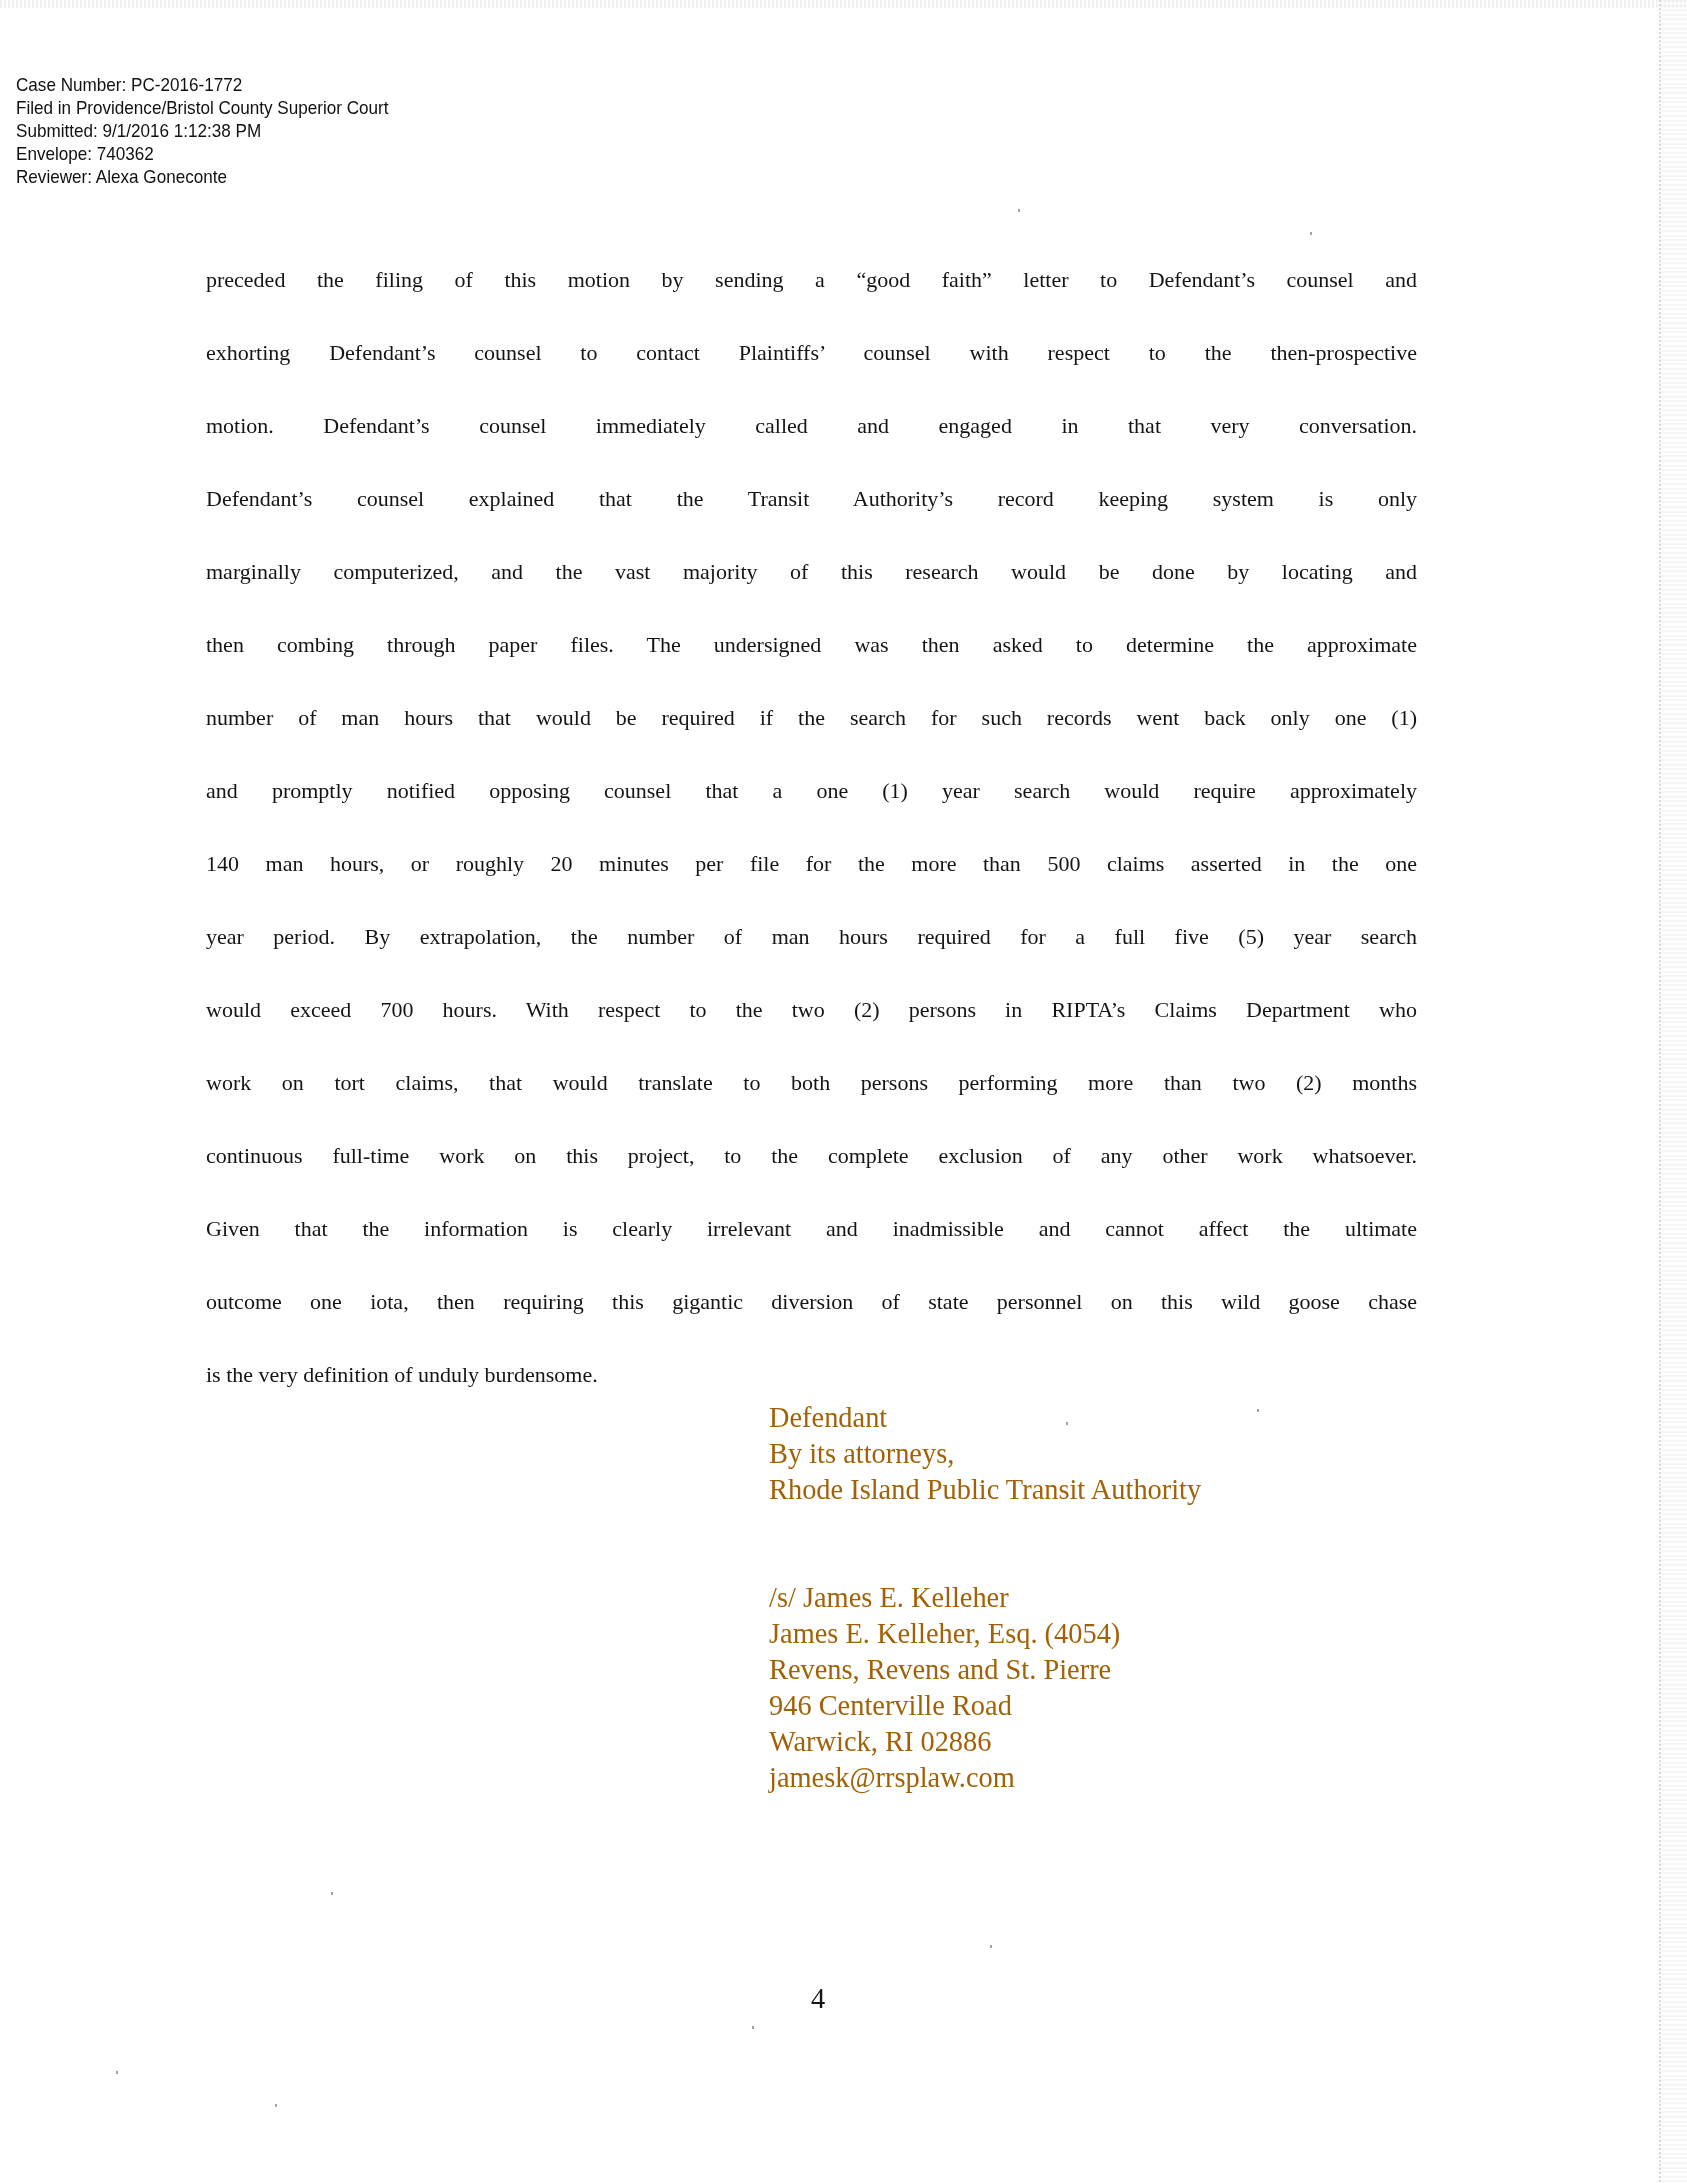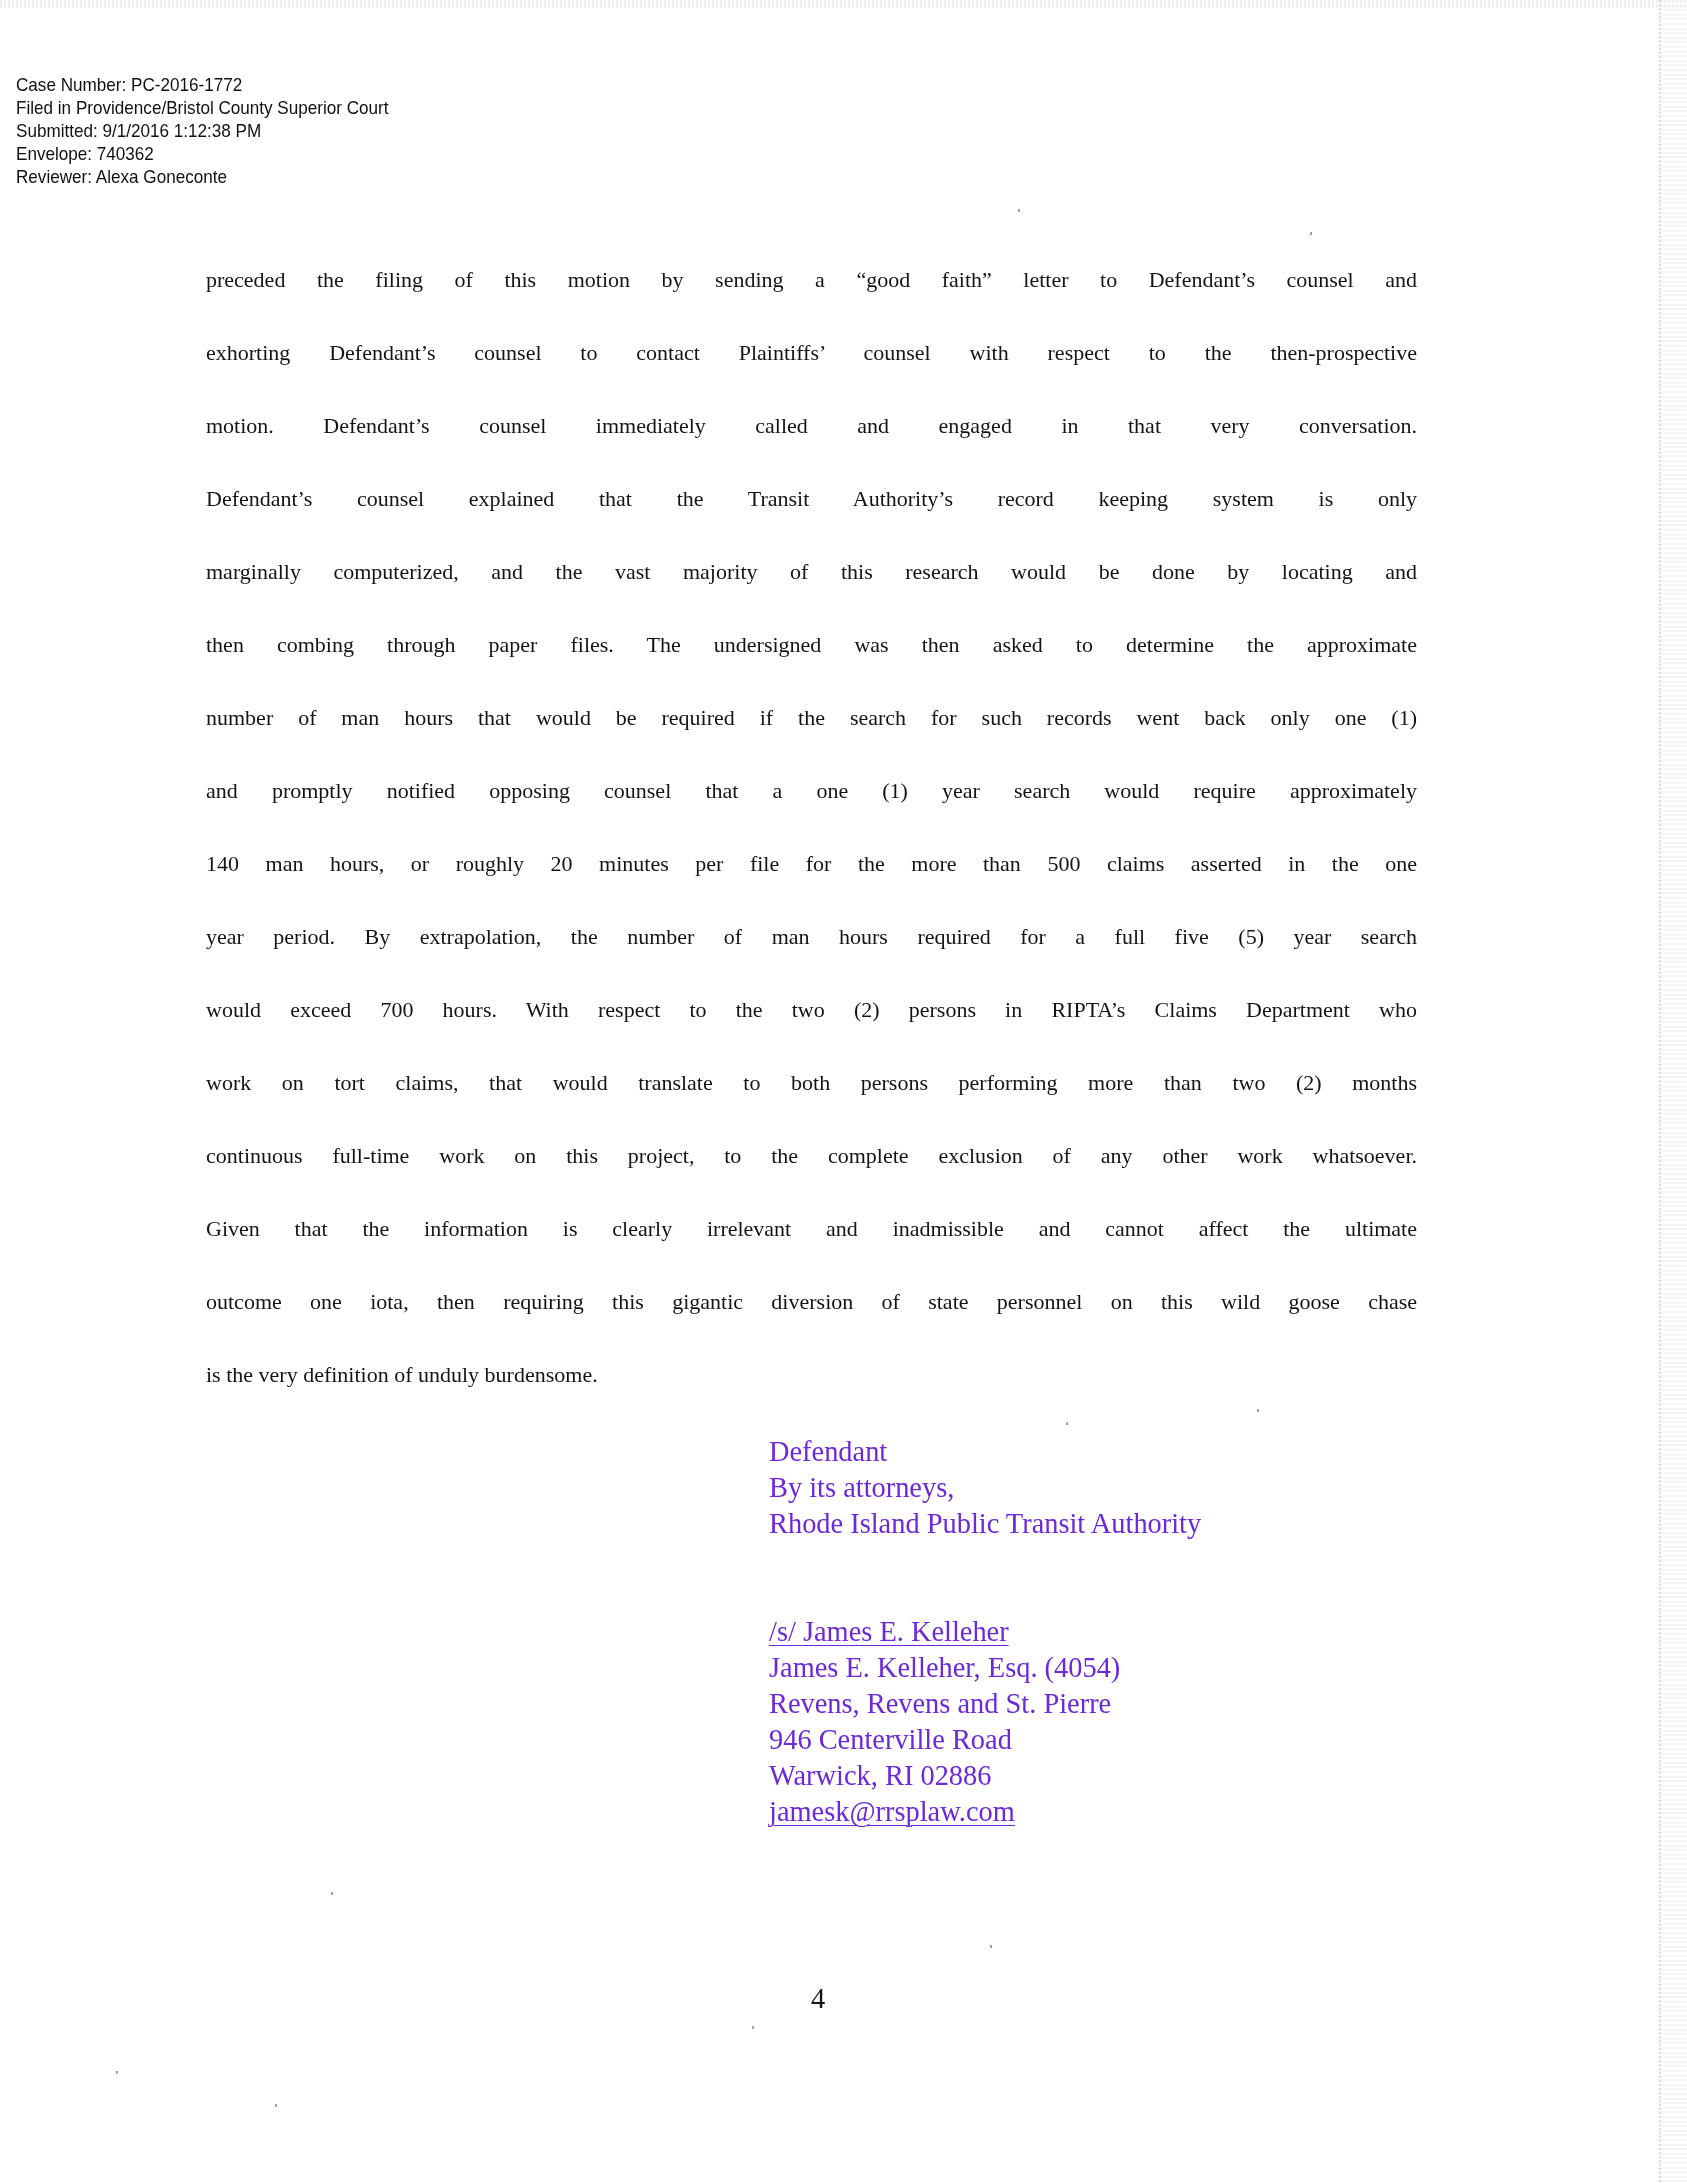--- a/index.html
+++ b/index.html
@@ -31,27 +31,27 @@
     position: absolute; left: 206px; top: 243px; width: 1211px;
     font-family: "Liberation Serif", serif;
     font-size: 22px; line-height: 73px; color: #141414;
   }
   .body-text .line {
     display: block; white-space: nowrap; text-align: justify;
     text-align-last: justify; height: 73px;
   }
   .body-text .line.last { text-align-last: left; }
   .sig {
-    position: absolute; left: 769px; top: 1434px;
+    position: absolute; left: 769px; top: 1400px;
     font-family: "Liberation Serif", serif;
-    font-size: 28.4px; line-height: 36px; color: #6d28d9;
+    font-size: 28.4px; line-height: 36px; color: #a16207;
   }
   .sig div { white-space: nowrap; }
   .sig .gap { height: 72px; }
-  .sig .u { text-decoration: underline; text-underline-offset: 4px; text-decoration-thickness: 1.3px; }
+  .sig .u { text-underline-offset: 4px; text-decoration-thickness: 1.3px; }
   .pagenum {
     position: absolute; left: 811px; top: 1983px;
     font-family: "Liberation Serif", serif; font-size: 28.4px; color: #141414;
   }
   .speck { position: absolute; width: 2px; height: 3.3px; background: #555; opacity: .55; }
 </style>
 </head>
 <body>
 
 <div class="page">

